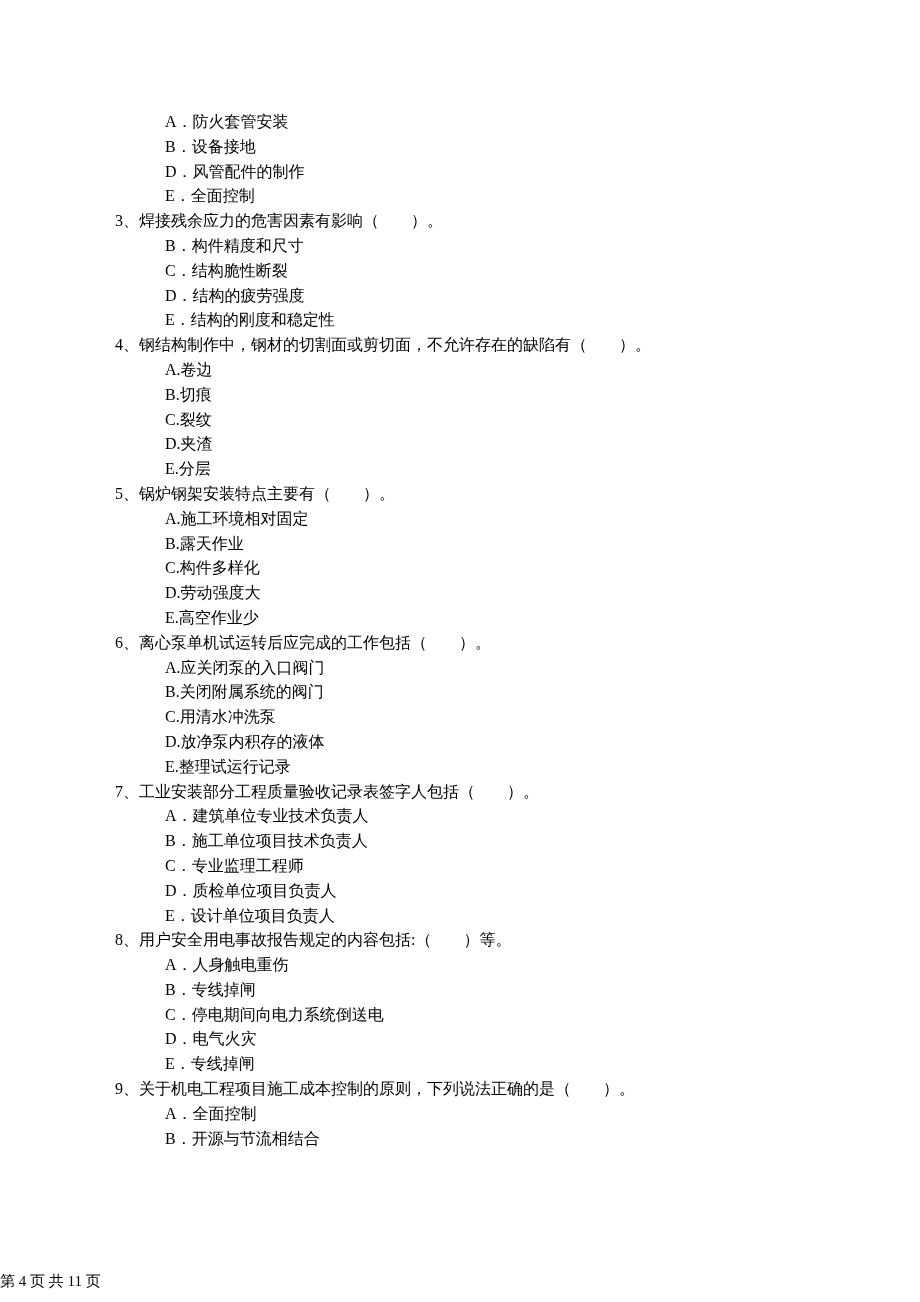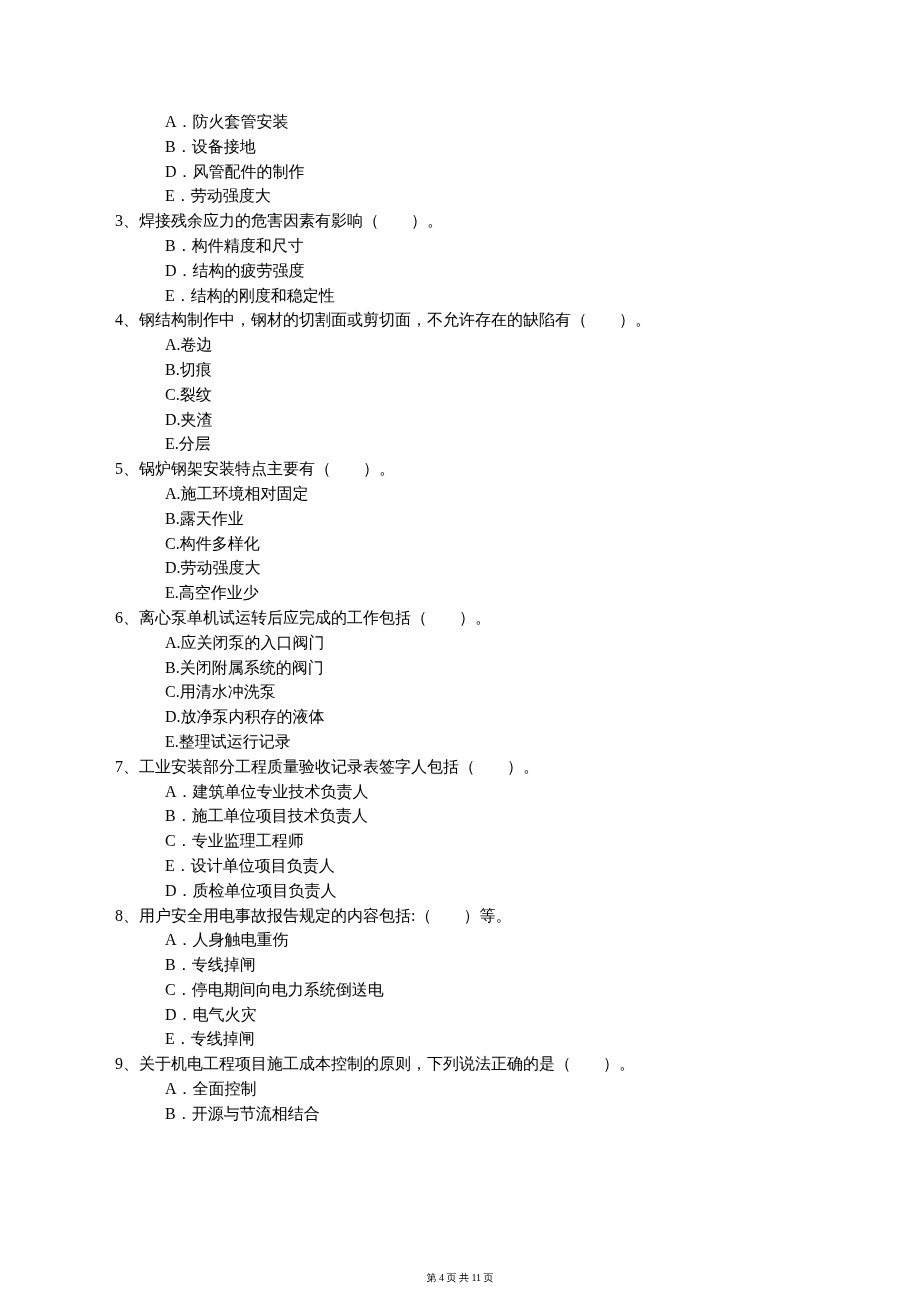--- a/index.html
+++ b/index.html
@@ -25,36 +25,36 @@
   }
   .question-row {
     padding-left: 0;
     white-space: pre;
   }
   .footer {
     position: absolute;
     top: 1270px;
     left: 0;
     width: 920px;
-    text-align: center;
-    font-size: 10px;
+    font-size: 15px;
   }
 </style>
 </head>
 <body>
 
 <div class="page">
 
   <div class="option-row">A．防火套管安装</div>
   <div class="option-row">B．设备接地</div>
   <div class="option-row">D．风管配件的制作</div>
-  <div class="option-row">E．劳动强度大</div>
+  <div class="option-row">E．全面控制</div>
 
   <div class="question-row">3、焊接残余应力的危害因素有影响（　　）。</div>
   <div class="option-row">B．构件精度和尺寸</div>
+  <div class="option-row">C．结构脆性断裂</div>
   <div class="option-row">D．结构的疲劳强度</div>
   <div class="option-row">E．结构的刚度和稳定性</div>
 
   <div class="question-row">4、钢结构制作中，钢材的切割面或剪切面，不允许存在的缺陷有（　　）。</div>
   <div class="option-row">A.卷边</div>
   <div class="option-row">B.切痕</div>
   <div class="option-row">C.裂纹</div>
   <div class="option-row">D.夹渣</div>
   <div class="option-row">E.分层</div>
 
@@ -69,22 +69,22 @@
   <div class="option-row">A.应关闭泵的入口阀门</div>
   <div class="option-row">B.关闭附属系统的阀门</div>
   <div class="option-row">C.用清水冲洗泵</div>
   <div class="option-row">D.放净泵内积存的液体</div>
   <div class="option-row">E.整理试运行记录</div>
 
   <div class="question-row">7、工业安装部分工程质量验收记录表签字人包括（　　）。</div>
   <div class="option-row">A．建筑单位专业技术负责人</div>
   <div class="option-row">B．施工单位项目技术负责人</div>
   <div class="option-row">C．专业监理工程师</div>
+  <div class="option-row">D．质检单位项目负责人</div>
   <div class="option-row">E．设计单位项目负责人</div>
-  <div class="option-row">D．质检单位项目负责人</div>
 
   <div class="question-row">8、用户安全用电事故报告规定的内容包括:（　　）等。</div>
   <div class="option-row">A．人身触电重伤</div>
   <div class="option-row">B．专线掉闸</div>
   <div class="option-row">C．停电期间向电力系统倒送电</div>
   <div class="option-row">D．电气火灾</div>
   <div class="option-row">E．专线掉闸</div>
 
   <div class="question-row">9、关于机电工程项目施工成本控制的原则，下列说法正确的是（　　）。</div>
   <div class="option-row">A．全面控制</div>

